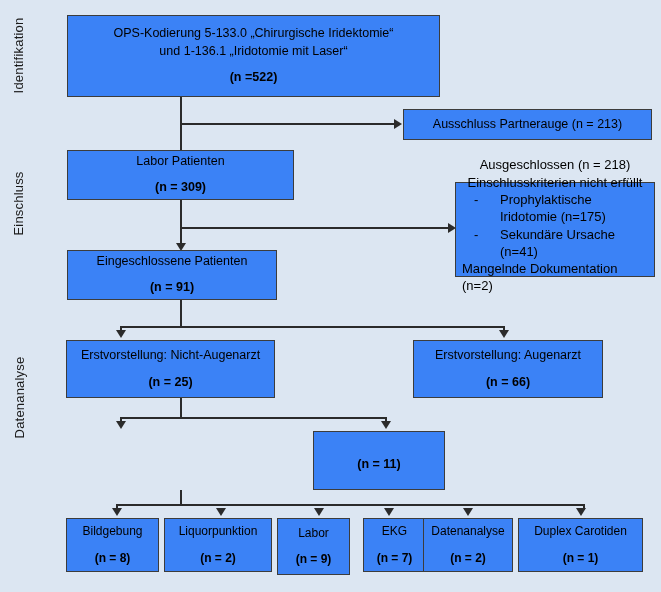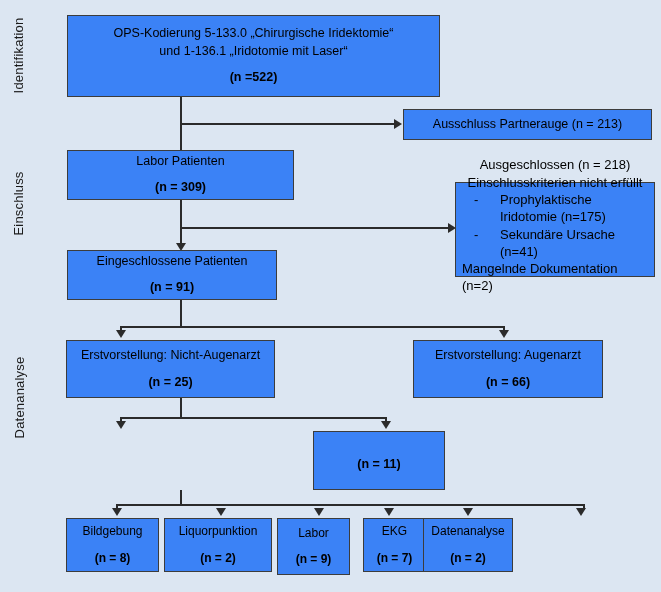--- a/index.html
+++ b/index.html
@@ -234,14 +234,19 @@
     <span class="gap"></span>
     <span class="line bold">(n = 7)</span>
   </div>
 
   <div class="box small" style="left:423px; top:518px; width:90px; height:54px;">
     <span class="line">Datenanalyse</span>
     <span class="gap"></span>
     <span class="line bold">(n = 2)</span>
   </div>
 
+  <div class="box small" style="left:518px; top:518px; width:125px; height:54px;">
+    <span class="line">Duplex Carotiden</span>
+    <span class="gap"></span>
+    <span class="line bold">(n = 1)</span>
+  </div>
 
 </div>
 
 </body></html>

